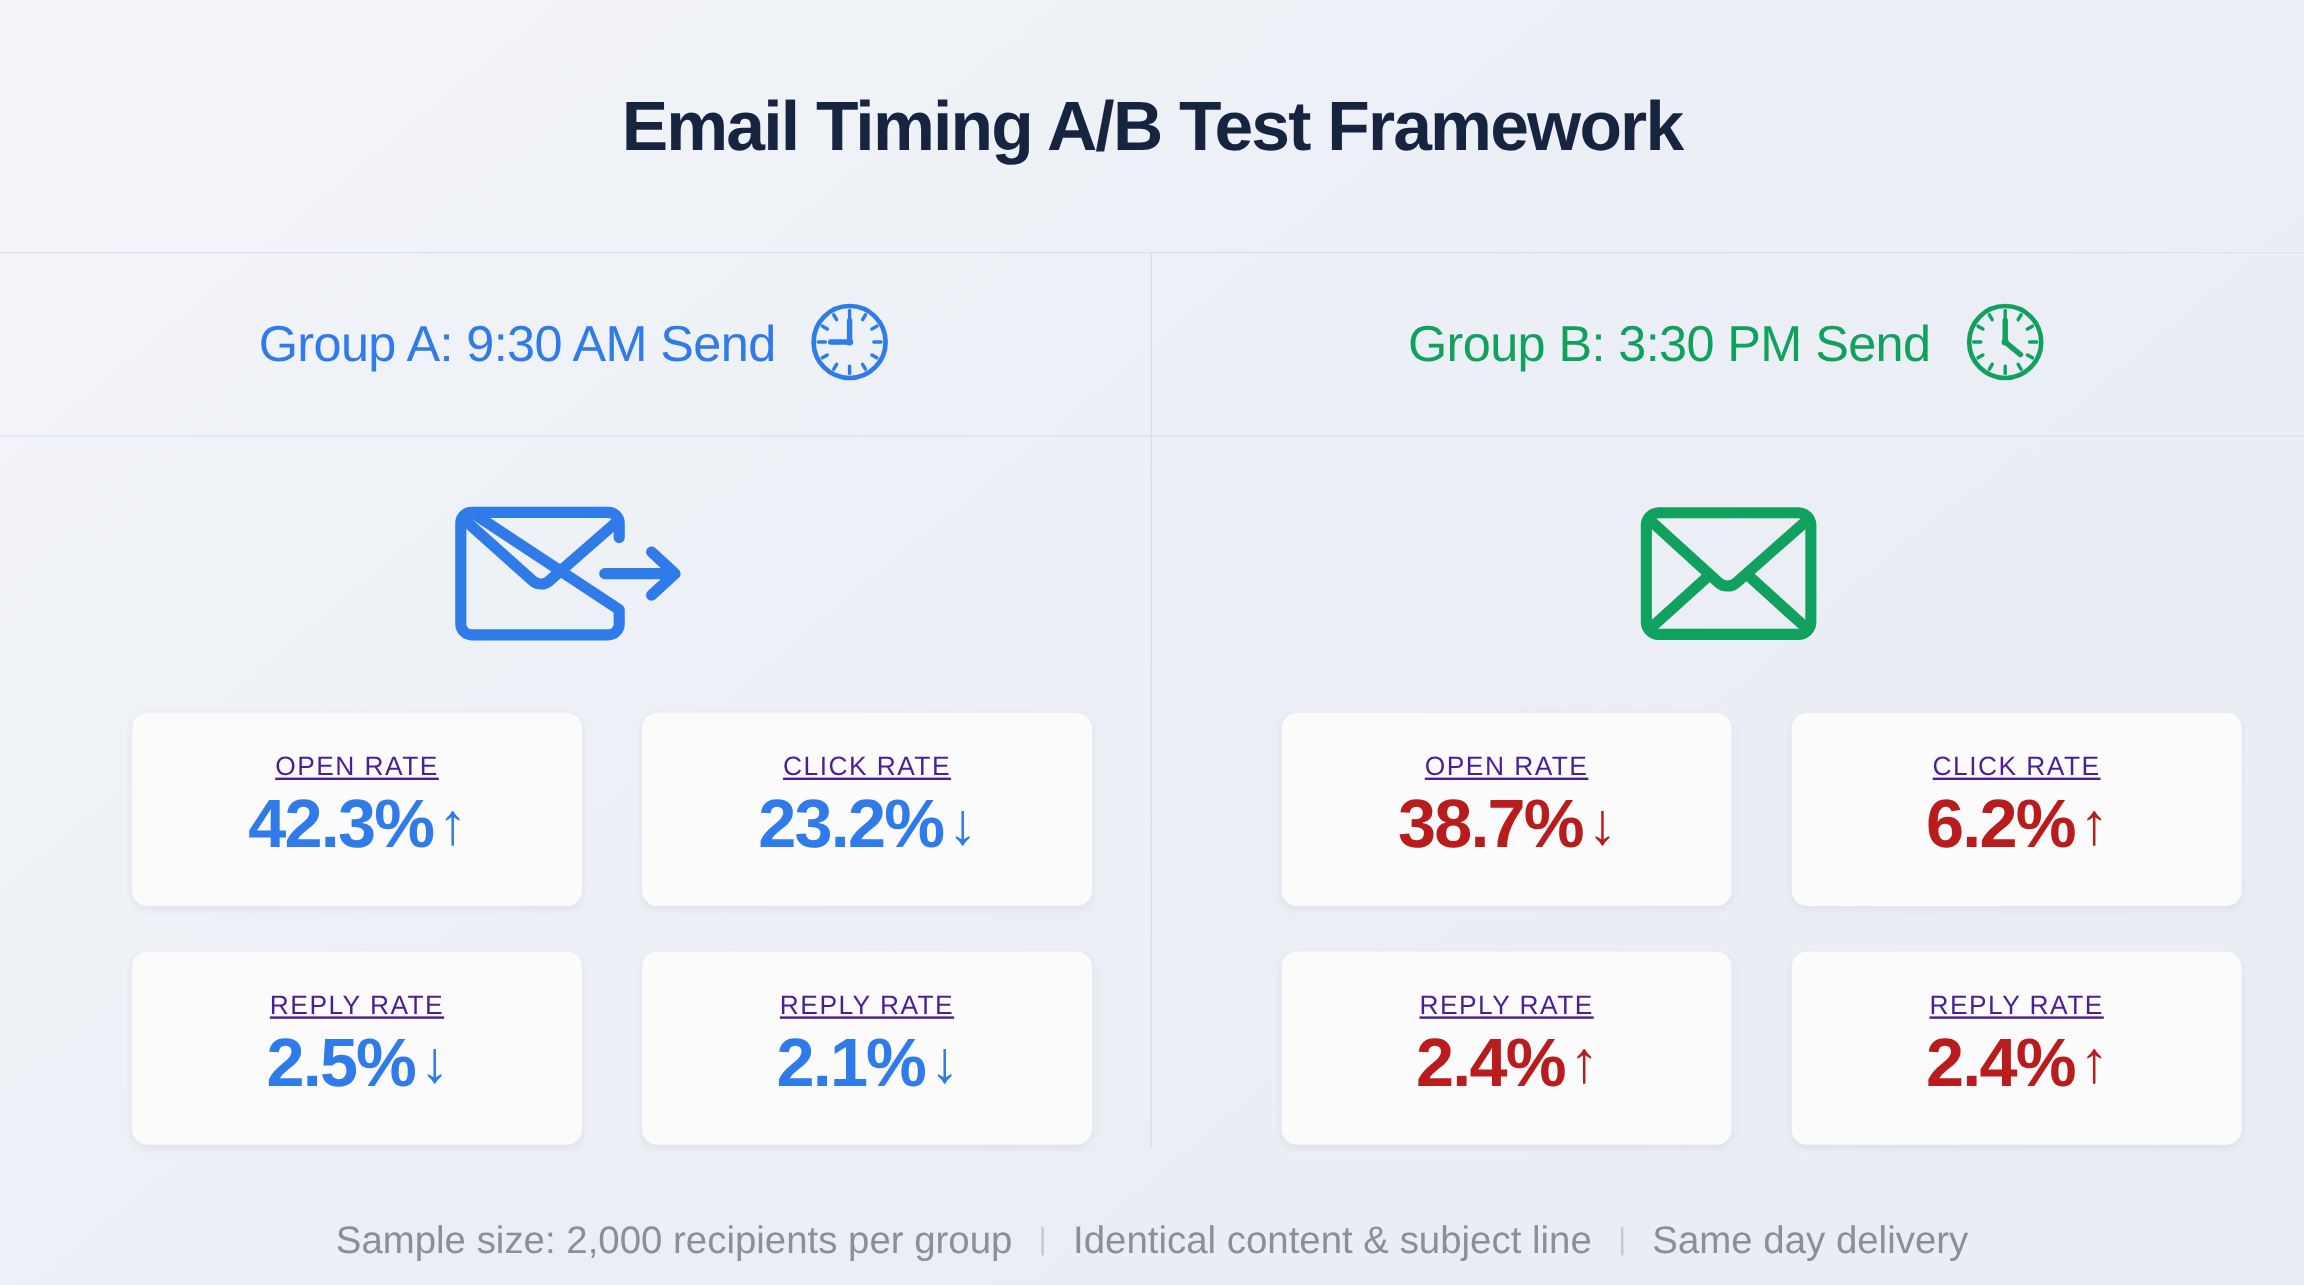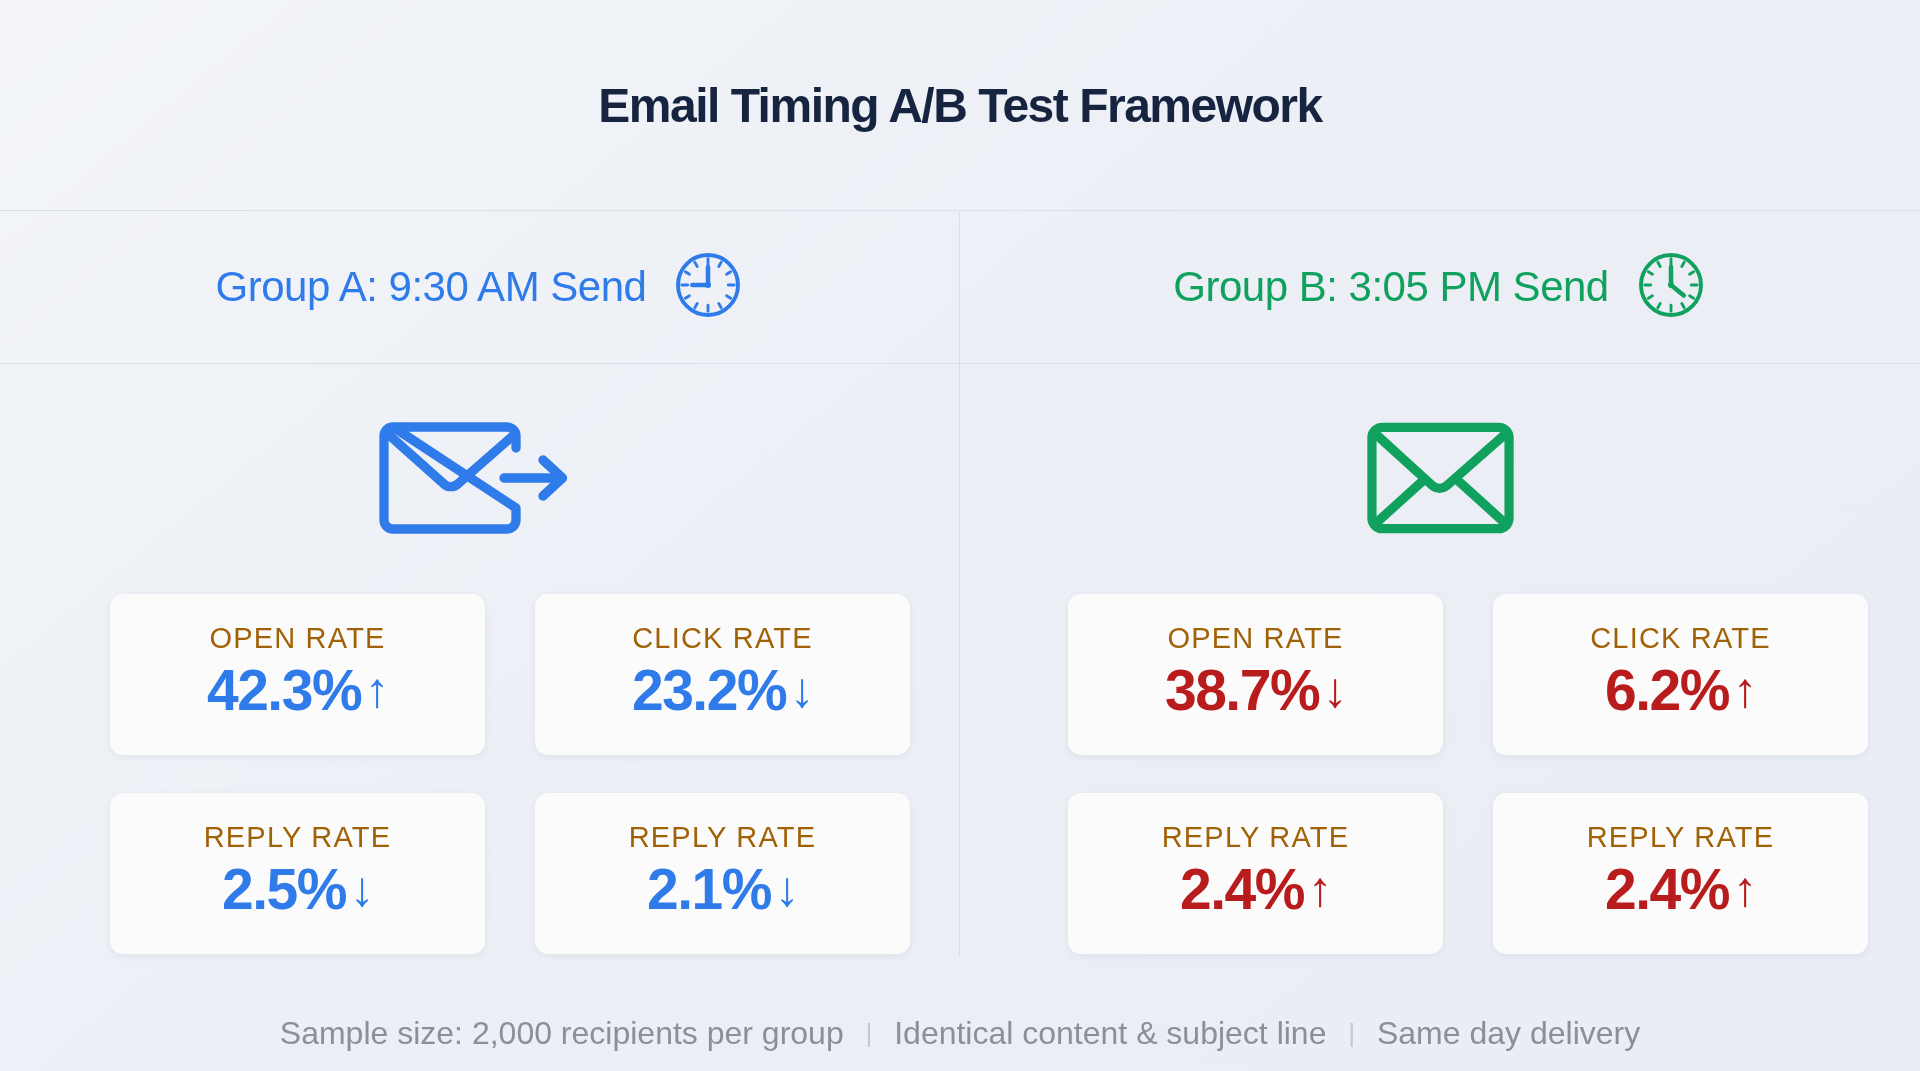--- a/index.html
+++ b/index.html
@@ -14,21 +14,21 @@
     width:1920px; height:1071px;
     background:linear-gradient(140deg,#f3f5f9 0%,#eceff5 45%,#e9edf4 100%);
   }
 
   
   .title-bar {
     position:absolute; left:0; top:0; width:1920px; height:210px;
     display:flex; align-items:center; justify-content:center;
   }
   .title {
-    font-size:48px; font-weight:bold; letter-spacing:-1.5px;
+    font-size:58px; font-weight:bold; letter-spacing:-1.5px;
     color:#16243f; white-space:nowrap;
   }
 
   
   .hdiv { position:absolute; left:0; width:1920px; height:1px; background:#dcdfe7; }
   .hdiv-1 { top:210px; }
   .hdiv-2 { top:363px; }
   .vdiv {
     position:absolute; left:959px; top:211px; width:1px; height:745px;
     background:#d9dce5;
@@ -65,22 +65,22 @@
   .cards.b { left:1068px; }
   .card {
     background:#fbfbfc;
     border-radius:13px;
     box-shadow:0 2px 7px rgba(40,55,90,0.07);
     display:flex; flex-direction:column;
     align-items:center; justify-content:center;
     padding-bottom:4px;
   }
   .card-label {
-    font-size:29px; color:#a16207; letter-spacing:1.2px;
-    text-transform:uppercase; margin-bottom:2px;
+    font-size:22px; color:#4c1d95; letter-spacing:1.2px;
+    text-transform:uppercase; margin-bottom:2px;text-decoration:underline;
   }
   .card-value {
     font-size:57px; font-weight:bold; letter-spacing:-1.5px;
     display:flex; align-items:center; white-space:nowrap;
   }
   .card-value .arrow { font-size:49px; margin-left:4px; font-weight:bold; }
   .blue-v  { color:#2f7bea; }
   .green-v { color:#b91c1c; }
 
   
@@ -128,21 +128,21 @@
           <g stroke="#2f7bea" stroke-width="3" stroke-linecap="round">
             <line x1="24" y1="24" x2="24" y2="12"></line>
             <line x1="24" y1="24" x2="13.5" y2="24"></line>
           </g>
           <circle cx="24" cy="24" r="2" fill="#2f7bea"></circle>
         </svg>
       </span>
     </div>
 
     <div class="head-cell b">
-      <span class="head-label green">Group B: 3:05 PM Send</span>
+      <span class="head-label green">Group B: 3:30 PM Send</span>
       <span>
         <svg width="72" height="72" viewBox="0 0 48 48">
           <circle cx="24" cy="24" r="20" fill="none" stroke="#11a15f" stroke-width="2.6"></circle>
           <g stroke="#11a15f" stroke-width="1.9" stroke-linecap="round">
             <line x1="24" y1="6.5" x2="24" y2="10.5"></line>
             <line x1="24" y1="37.5" x2="24" y2="41.5"></line>
             <line x1="6.5" y1="24" x2="10.5" y2="24"></line>
             <line x1="37.5" y1="24" x2="41.5" y2="24"></line>
             <line x1="32.8" y1="8.9" x2="31.2" y2="11.6"></line>
             <line x1="16.8" y1="36.4" x2="15.2" y2="39.1"></line>

